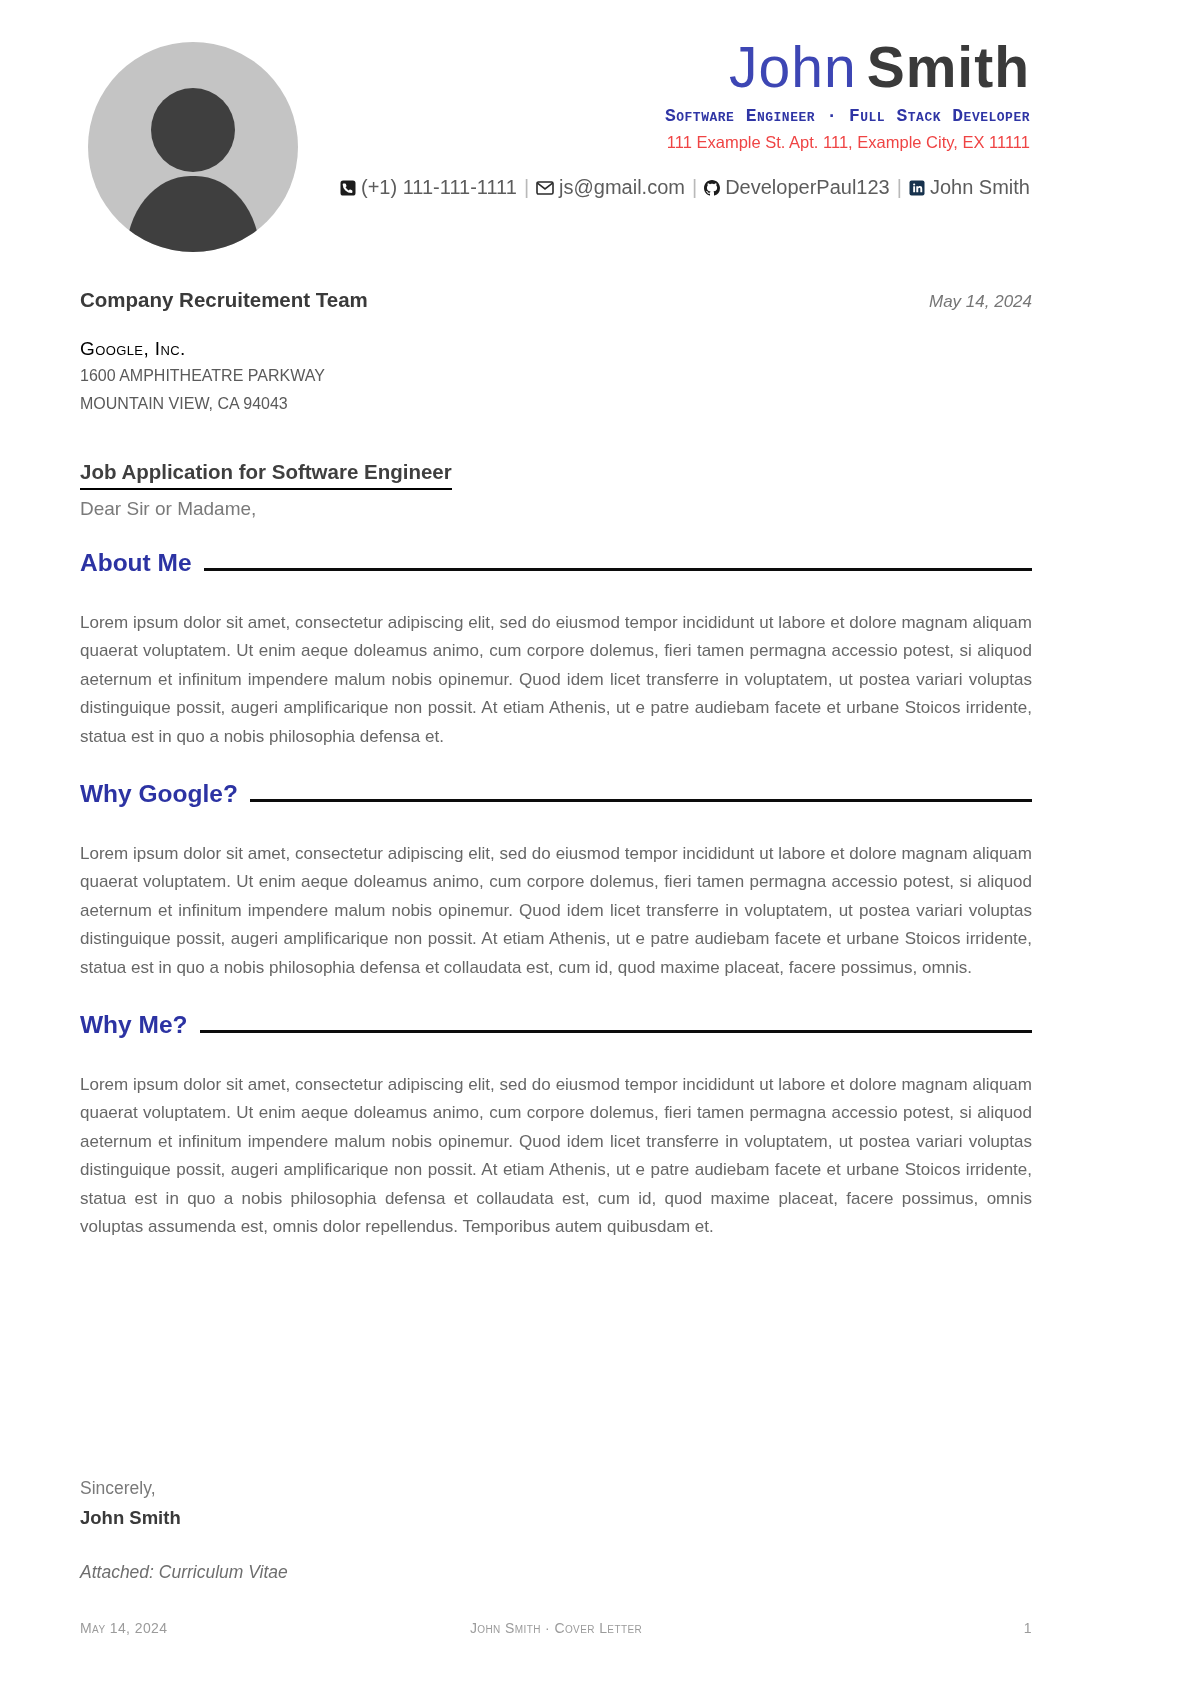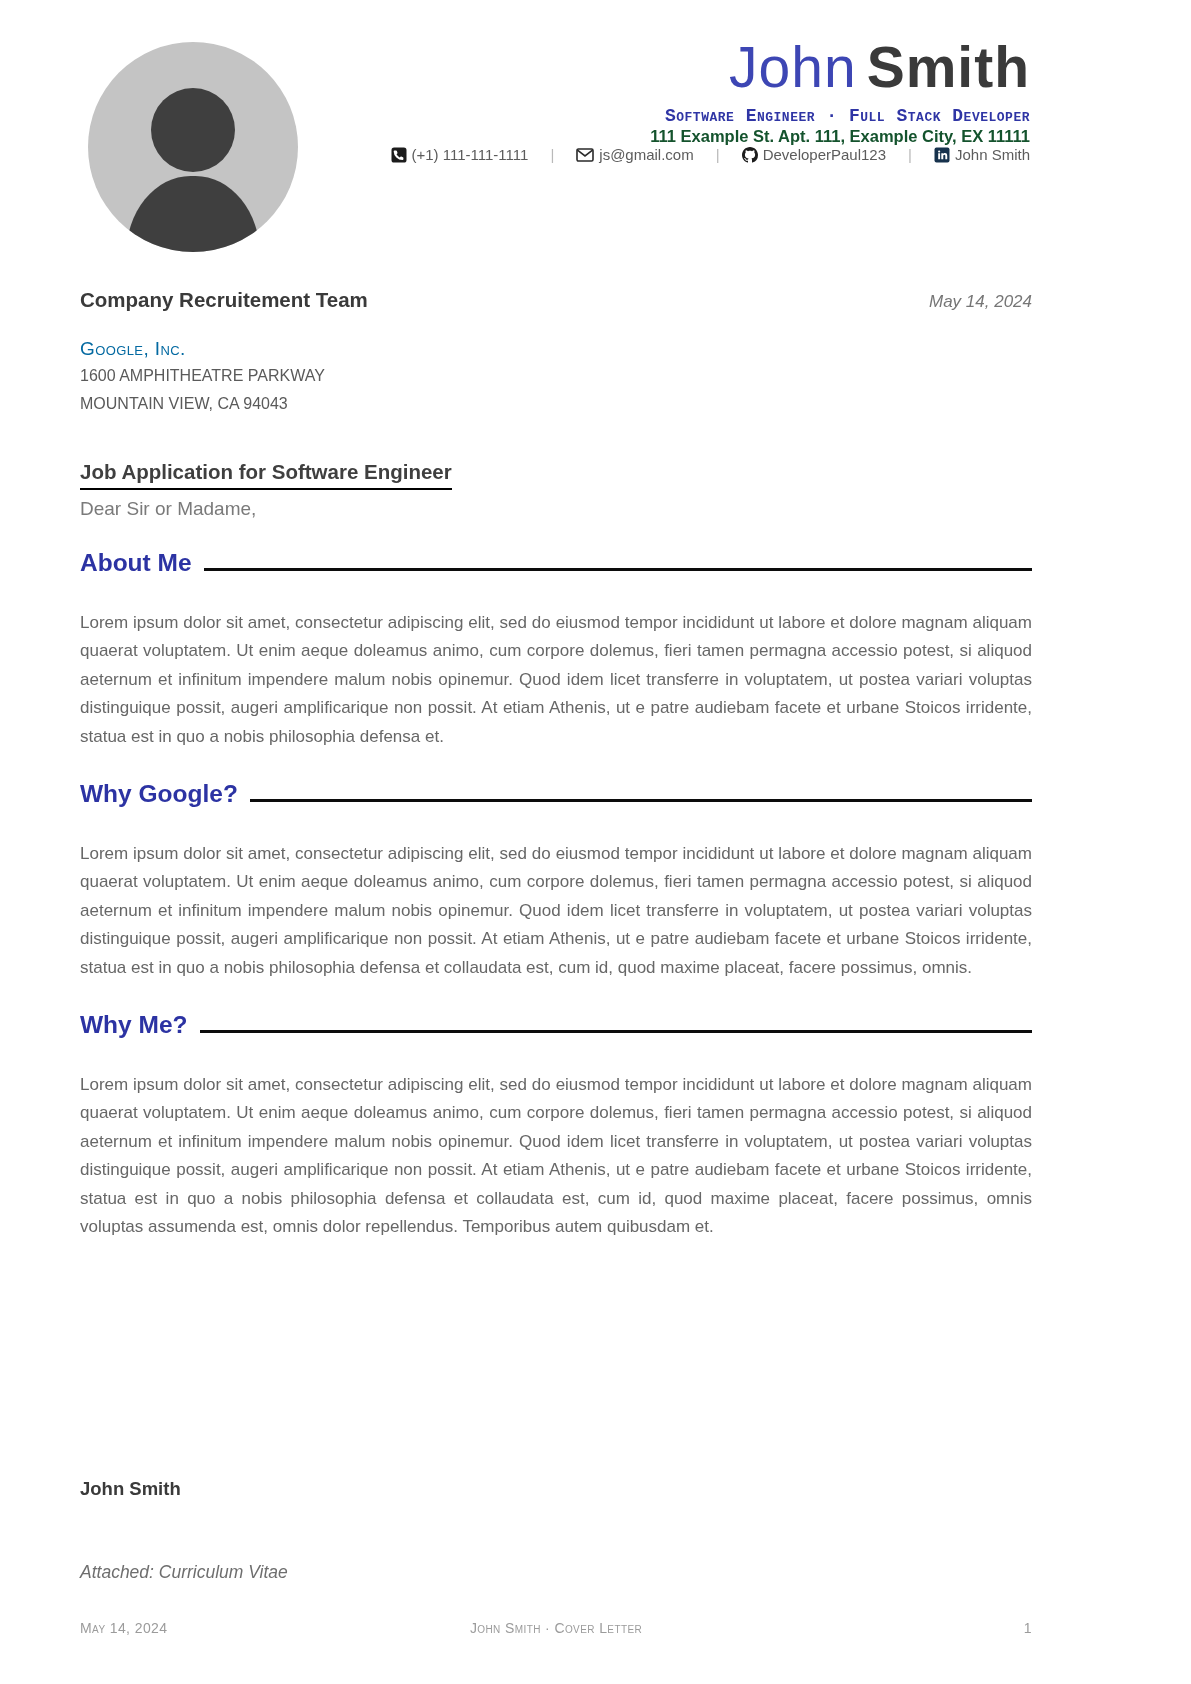--- a/index.html
+++ b/index.html
@@ -41,47 +41,47 @@
   .name { font-size:57px; line-height:62px; letter-spacing:1px; }
   .name .first { color:#3d46b4; font-weight:300; }
   .name .last  { color:#3a3a3a; font-weight:700; margin-left:10px; }
   .position {
     margin-top:8px;
     font-variant:small-caps;
     font-size:18px; letter-spacing:0.5px;
     color:#2f35a5; font-weight:600;font-family:Liberation Mono, monospace;
   }
   .addr {
-    margin-top:1px;
-    font-size:16.5px; font-weight:700; color:#14532d;
+    margin-top:7px;
+    font-size:16.5px; font-weight:400; color:#ef4444;
   }
   .contacts {
-    margin-top:0;
-    font-size:15px; color:#5c5c5c;
-    display:flex; justify-content:flex-end; align-items:center; gap:22px;
+    margin-top:24px;
+    font-size:20px; color:#5c5c5c;
+    display:flex; justify-content:flex-end; align-items:center; gap:7px;
   }
   .contacts .item { display:inline-flex; align-items:center; gap:5px; }
   .contacts .sep { color:#b9b9b9; }
   .cicon { display:inline-block; vertical-align:middle; }
 
   
   .content {
     position:absolute; left:80px; top:0;
     width:952px;
   }
   .recipient-row {
     margin-top:288px;
     display:flex; justify-content:space-between; align-items:baseline;
   }
   .recipient-name { font-size:20.5px; font-weight:700; color:#3a3a3a; }
   .letter-date { font-size:17px; font-style:italic; color:#767676; }
   .company {
     margin-top:24px;
     font-variant:small-caps;
-    font-size:19px; color:#0369a1; letter-spacing:0.4px;
+    font-size:19px; color:#000000; letter-spacing:0.4px;
     line-height:26px;
   }
   .addr-line { font-size:16px; color:#5a5a5a; line-height:28px; }
 
   .job-title-wrap { margin-top:42px; }
   .job-title {
     display:inline-block;
     font-size:20.5px; font-weight:700; color:#3f3f3f;
     padding-bottom:4px; border-bottom:2px solid #000000;
   }
@@ -206,20 +206,21 @@
 
     <div class="section-title">
       <span class="txt">Why Me?</span>
       <span class="rule"></span>
     </div>
     <p class="body-par">Lorem ipsum dolor sit amet, consectetur adipiscing elit, sed do eiusmod tempor incididunt ut labore et dolore magnam aliquam quaerat voluptatem. Ut enim aeque doleamus animo, cum corpore dolemus, fieri tamen permagna accessio potest, si aliquod aeternum et infinitum impendere malum nobis opinemur. Quod idem licet transferre in voluptatem, ut postea variari voluptas distinguique possit, augeri amplificarique non possit. At etiam Athenis, ut e patre audiebam facete et urbane Stoicos irridente, statua est in quo a nobis philosophia defensa et collaudata est, cum id, quod maxime placeat, facere possimus, omnis voluptas assumenda est, omnis dolor repellendus. Temporibus autem quibusdam et.</p>
 
   </div>
 
   <div class="closing">
+    <div class="sincerely">Sincerely,</div>
     <div class="signature">John Smith</div>
   </div>
 
   <div class="attached">Attached: Curriculum Vitae</div>
 
   <div class="footer">
     <span class="f-left">May 14, 2024</span>
     <span class="f-center">John Smith · Cover Letter</span>
     <span class="f-right">1</span>
   </div>

